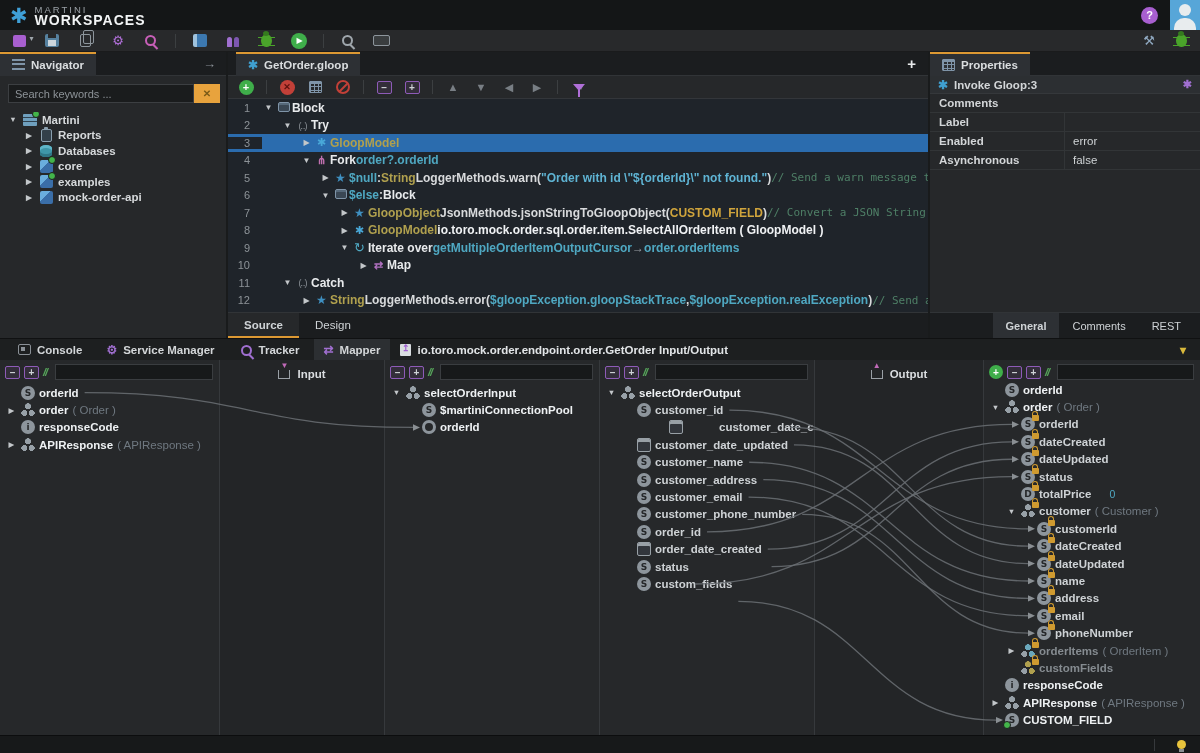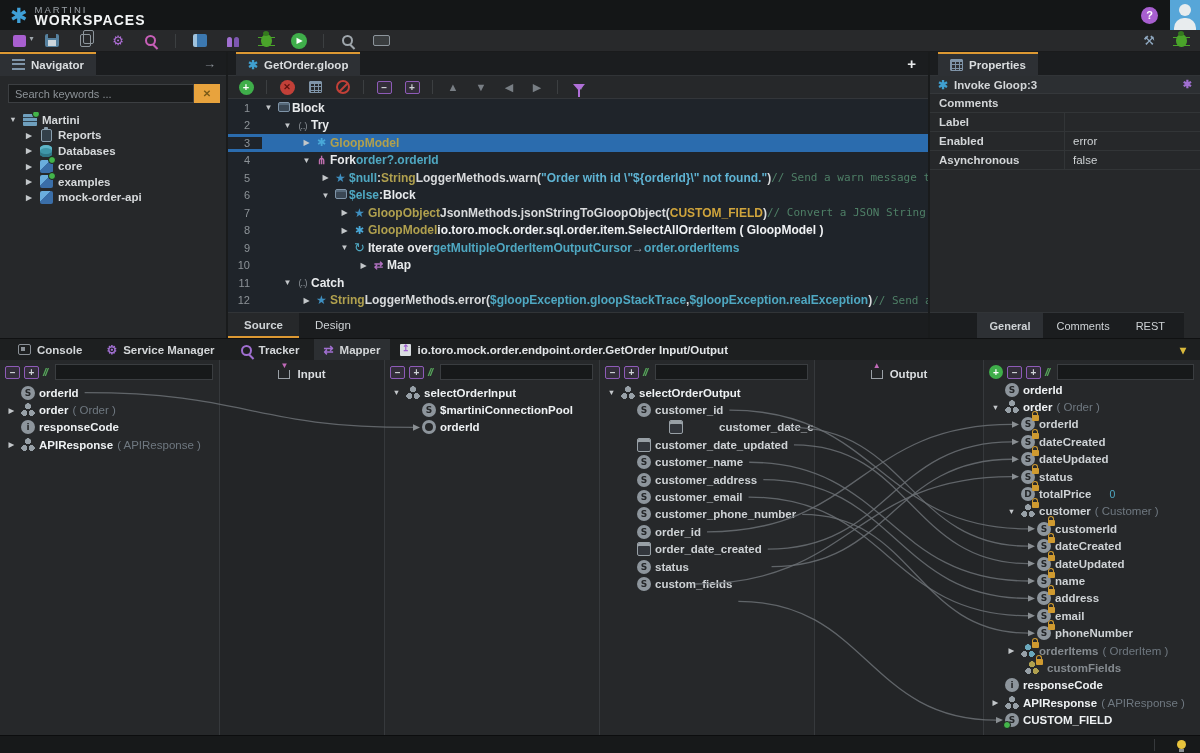--- a/index.html
+++ b/index.html
@@ -134,21 +134,21 @@
   .btab.inactive{background:transparent;border-bottom:2px solid transparent;font-weight:400}
 
   
   #props-title{position:absolute;left:0;top:24px;right:0;height:18px;background:#2c2f32;border-bottom:1px solid #35383b;
     display:flex;align-items:center;gap:6px;padding:0 8px;font-weight:700;font-size:11.5px}
   #props-title .svc-open{margin-left:auto;color:#a06fd0;font-size:11px}
   .prow{position:absolute;left:0;right:0;height:19px;border-bottom:1px solid #323537;display:flex;align-items:center}
   .prow .pl{width:134px;padding-left:9px;font-weight:700;font-size:11.5px;color:#d3d6d8}
   .prow .pv{flex:1;border-left:1px solid #323537;height:100%;display:flex;align-items:center;padding-left:8px;font-size:11.5px;color:#cfd3d5}
   .prow .pv.noline{border-left:none}
-  #props-bottom{position:absolute;right:16px;bottom:0;left:0;height:26px;background:#1b1d1f;border-top:1px solid #313437;
+  #props-bottom{position:absolute;right:0;bottom:0;left:0;height:26px;background:#1b1d1f;border-top:1px solid #313437;
     display:flex;justify-content:flex-end;align-items:flex-start;padding-right:6px}
   .btab2{height:25px;padding:0 13px;display:inline-flex;align-items:center;font-size:11px;color:#cfd3d6}
   .btab2.active{background:#2d3034;font-weight:700}
 
   
   #bottombar{position:absolute;left:0;top:338px;width:1200px;height:22px;background:#1d1f20;border-top:1px solid #101112;
     display:flex;align-items:center;padding:0 8px;gap:4px}
   .bbtab{display:inline-flex;align-items:center;gap:6px;height:22px;padding:0 10px;font-size:11.5px;font-weight:700;color:#d3d6d8}
   .bbtab.active{background:#2c2f32}
   .bbicon{font-size:12px;color:#a06fd0}
@@ -473,21 +473,21 @@
       </div>
     </div>
   <div id="ed-bottom">
     <span class="btab">Source</span>
     <span class="btab inactive">Design</span>
   </div>
 </div>
 
 <div id="props-panel">
   <div class="phead" style="display:flex;align-items:center">
-    <span class="ptab" style="margin-left:8px">
+    <span class="ptab" style="">
       <span class="gridi"></span>
       <span>Properties</span>
     </span>
   </div>
   <div id="props-title">
     <span class="splat">✱</span>
     <span>Invoke Gloop:3</span>
     <span class="svc-open">✱</span>
   </div>
   <div id="props-rows">
@@ -765,21 +765,21 @@
           <span class="exp"></span>
           <span class="nico ic-string lock">S</span>
           <span class="lbl">phoneNumber</span>
         </div>
         <div class="trow dim" style="padding-left: 20px;">
           <span class="exp">▶</span>
           <span class="nico ic-model-multi lock"></span>
           <span class="lbl">orderItems</span>
           <span class="tlb">( OrderItem )</span>
         </div>
-        <div class="trow dim" style="padding-left: 20px; gap: 8px;">
+        <div class="trow dim" style="padding-left: 20px;">
           <span class="exp"></span>
           <span class="nico ic-model-olive lock"></span>
           <span class="lbl">customFields</span>
         </div>
         <div class="trow bold" style="padding-left: 4px;">
           <span class="exp"></span>
           <span class="nico ic-int">i</span>
           <span class="lbl">responseCode</span>
         </div>
         <div class="trow bold" style="padding-left: 4px;">

